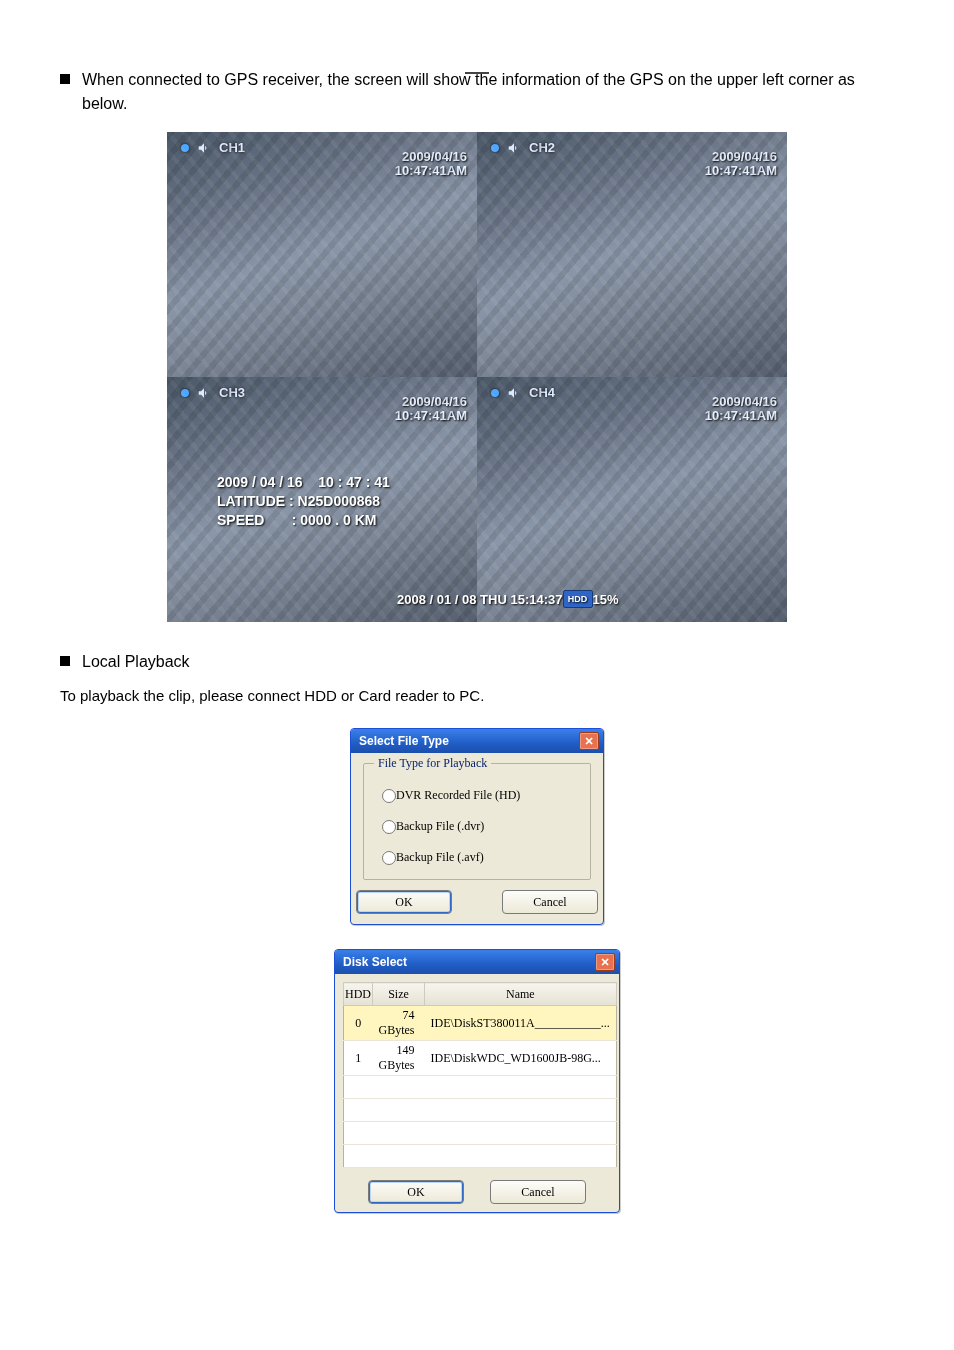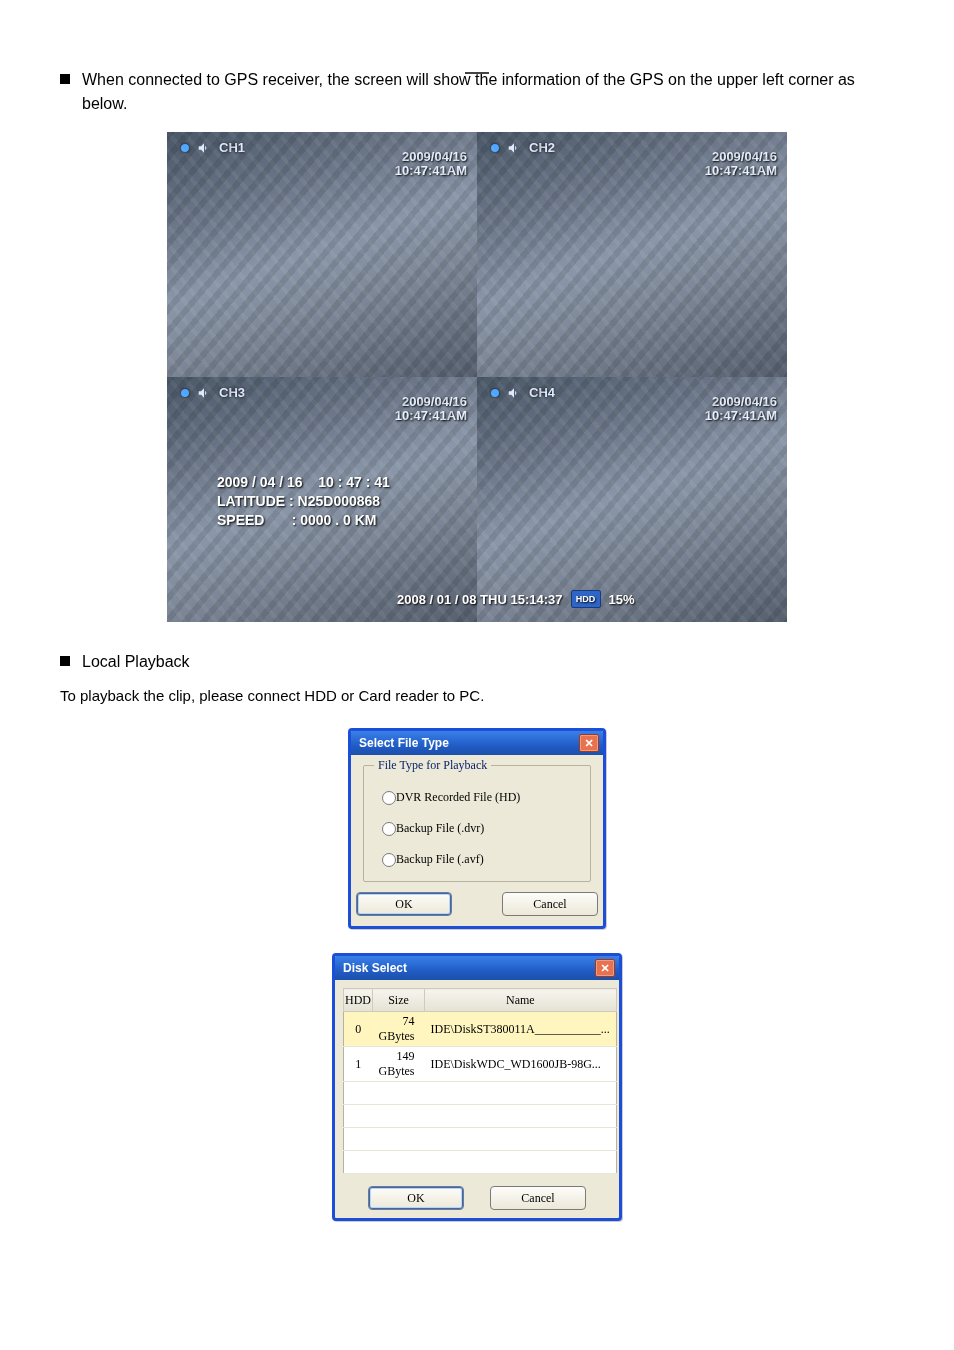--- a/index.html
+++ b/index.html
@@ -15,25 +15,25 @@
   .cam::after{content:"";position:absolute;inset:0;background:
      repeating-linear-gradient(130deg,rgba(0,0,0,0.10) 0 6px,rgba(0,0,0,0) 6px 14px),
      repeating-linear-gradient(50deg,rgba(255,255,255,0.05) 0 4px,rgba(0,0,0,0) 4px 12px);}
   .cam-label{position:absolute;top:8px;left:14px;display:flex;align-items:center;gap:8px;color:#dfe9ff;font-size:13px;font-weight:bold;text-shadow:0 0 3px #000}
   .rec-dot{width:8px;height:8px;border-radius:50%;background:#4da6ff;box-shadow:0 0 3px #000}
   .spk{width:14px;height:14px;display:inline-block}
   .spk svg{width:14px;height:14px;display:block}
   .cam-ts{position:absolute;top:18px;right:10px;color:#e8f0ff;font:bold 13px/1.1 Arial;text-shadow:1px 1px 2px #000;text-align:right;white-space:pre}
   .gps{position:absolute;left:50px;bottom:92px;color:#fff;font:bold 14px/1.35 Arial;text-shadow:1px 1px 2px #000;white-space:pre;z-index:2}
   .gps2{position:absolute;left:270px;bottom:92px;color:#fff;font:bold 14px/1.35 Arial;text-shadow:1px 1px 2px #000;white-space:pre;z-index:2}
-  .status{position:absolute;left:230px;bottom:14px;color:#fff;font:bold 13px Arial;text-shadow:1px 1px 2px #000;display:flex;align-items:center;gap:8px;z-index:2}
+  .status{position:absolute;left:230px;bottom:14px;color:#fff;font:bold 13px Arial;text-shadow:1px 1px 2px #000;display:flex;align-items:center;gap:0;z-index:2}
   .hdd-badge{display:inline-flex;align-items:center;justify-content:center;width:28px;height:16px;background:#2f65c7;border:1px solid #173a79;color:#fff;font:bold 9px Arial;border-radius:2px}
   .dash{position:absolute;left:50%;top:64px;transform:translateX(-50%);width:24px;height:2px;background:#444}
   
-  .xp-win{background:#ece9d8;border:3px solid #1d4ed8;border-radius:4px;box-shadow:1px 1px 0 rgba(0,0,0,0.2);overflow:hidden;margin:6px auto}
+  .xp-win{background:#ece9d8;border:1px solid #1d4ed8;border-radius:4px;box-shadow:1px 1px 0 rgba(0,0,0,0.2);overflow:hidden;margin:6px auto}
   .xp-title{height:24px;background:linear-gradient(to bottom,#3a80ea 0%,#215dc6 60%,#1b4fab 100%);display:flex;align-items:center;justify-content:space-between;padding:0 4px 0 8px;color:#fff;font:bold 12px Tahoma,Arial}
   .xp-close{width:18px;height:16px;background:#e87250;border:1px solid #9c3a1c;border-radius:2px;display:flex;align-items:center;justify-content:center;color:#fff;font:bold 11px Arial;box-shadow:inset 0 0 0 1px rgba(255,255,255,0.3)}
   .xp-body{padding:10px 12px 10px 12px;font:12px Tahoma,Arial;color:#000}
   .fieldset{border:1px solid #b7b3a1;border-radius:2px;padding:14px 10px 10px 10px;position:relative;background:#ece9d8}
   .legend{position:absolute;top:-8px;left:10px;padding:0 4px;background:#ece9d8;color:#0a246a;font:12px Tahoma}
   .radio-row{display:flex;align-items:center;margin:10px 0 16px 8px;font:12px Tahoma}
   .radio{width:12px;height:12px;border:1px solid #7a7a7a;border-radius:50%;background:#fff;flex:none}
   .btn-row{display:flex;gap:50px;justify-content:center;margin-top:10px}
   .xp-btn{min-width:74px;height:22px;border:1px solid #7a7a7a;border-radius:4px;background:linear-gradient(#fdfcf9,#ece9d8);font:12px Tahoma;display:flex;align-items:center;justify-content:center;padding:0 10px}
   .xp-btn.default{box-shadow:0 0 0 1px #316ac5 inset,0 0 0 2px #b8d6fb inset}

